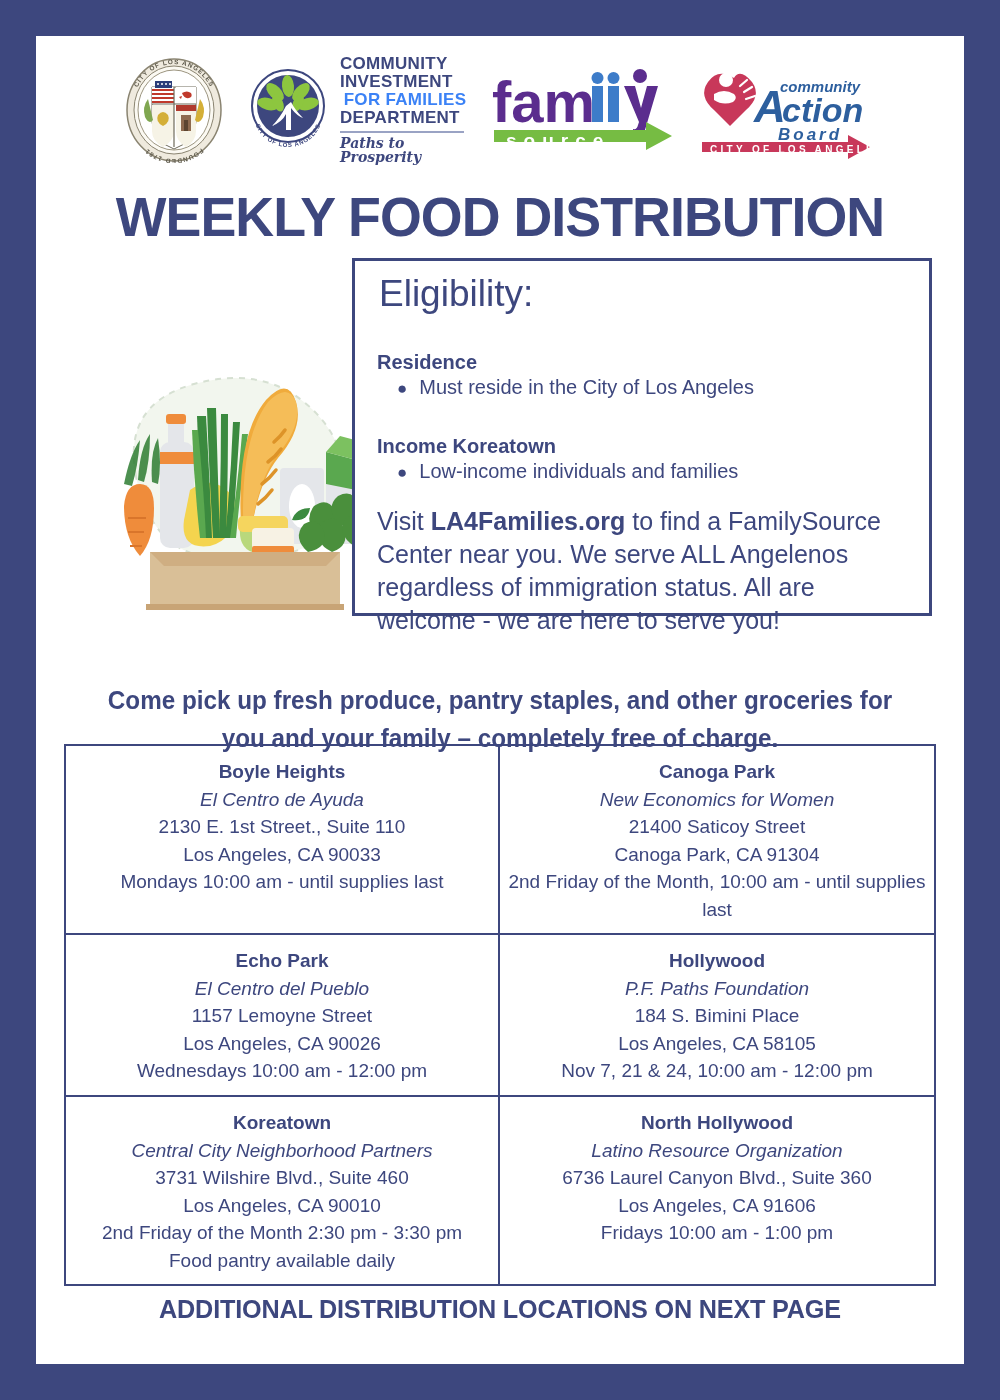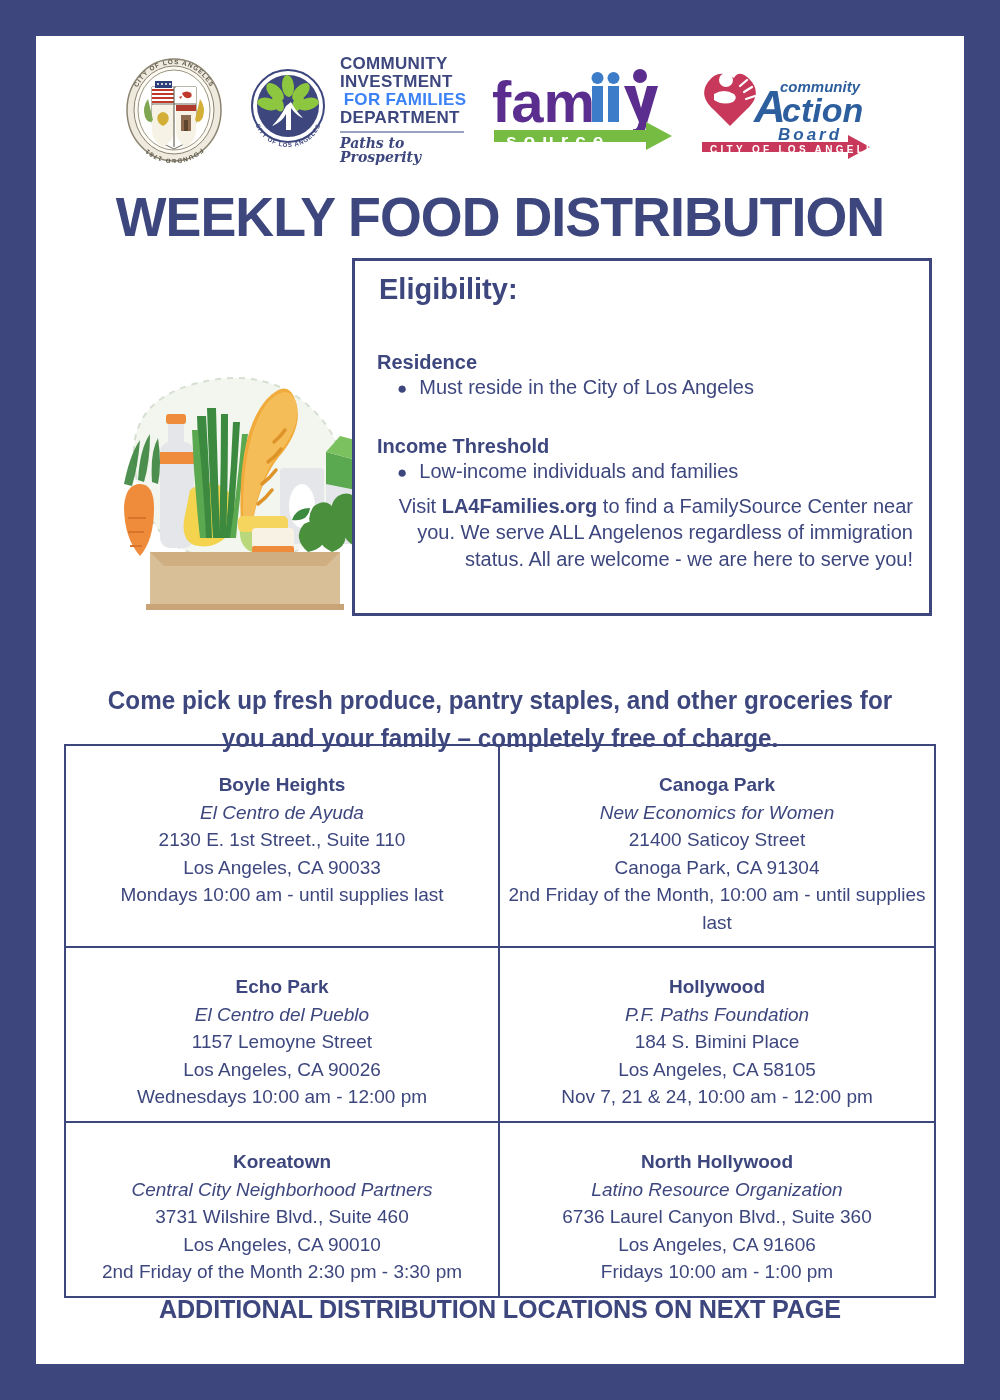--- a/index.html
+++ b/index.html
@@ -43,49 +43,49 @@
     transform:scaleX(.96);
   }
 
   
   .elig-box{
     position:absolute;left:316px;top:222px;width:580px;height:358px;
     border:3px solid #3d477e;box-sizing:border-box;background:#fff;
   }
   .elig-title{
     position:absolute;left:24px;top:12px;
-    color:#3d477e;font-size:29px;font-weight:700;
+    color:#3d477e;font-size:37px;font-weight:400;
   }
   .elig-body{position:absolute;left:22px;top:74px;width:536px;color:#3d477e;}
   .elig-h{font-size:20px;font-weight:bold;margin:16px 0 2px 0;}
   .elig-li{display:flex;font-size:20px;margin:0 0 0 20px;align-items:baseline;}
   .elig-li .dot{font-size:17px;line-height:1;margin-right:12px;}
   .elig-gap{height:20px;}
-  .elig-p{font-size:20px;text-align:right;line-height:1.32;margin-top:10px;}
+  .elig-p{font-size:25px;text-align:left;line-height:1.32;margin-top:22px;}
   .elig-p b{font-weight:bold;}
 
   
   .food{position:absolute;left:58px;top:320px;width:290px;height:262px;}
 
   
   .sub{
     position:absolute;left:44px;top:646px;width:840px;
     text-align:center;color:#3d477e;font-weight:bold;
     font-size:25px;line-height:1.5;transform:scaleX(.97);
   }
 
   
   .table{
     position:absolute;left:28px;top:708px;width:872px;
     border:2px solid #3d477e;border-right-width:2px;border-bottom-width:2px;
     box-sizing:border-box;display:grid;grid-template-columns:1fr 1fr;
   }
   .cell{
     border-right:2px solid #3d477e;border-bottom:2px solid #3d477e;
-    box-sizing:border-box;padding:25px 6px 10px 6px;text-align:center;color:#3d477e;
+    box-sizing:border-box;padding:12px 6px 10px 6px;text-align:center;color:#3d477e;
   }
   .cell:nth-child(2n){border-right:none;}
   .cell.lastrow{border-bottom:none;}
   .c-name{font-size:19px;font-weight:bold;line-height:1.45;}
   .c-org{font-size:19px;font-style:italic;line-height:1.45;}
   .c-line{font-size:19px;line-height:1.45;}
 
   
   .footer{
     position:absolute;left:0;top:1258px;width:928px;text-align:center;
@@ -284,21 +284,21 @@
     <div class="elig-body">
 
       <div class="elig-h">Residence</div>
       <div class="elig-li">
         <span class="dot">●</span>
         <span>Must reside in the City of Los Angeles</span>
       </div>
 
       <div class="elig-gap"></div>
 
-      <div class="elig-h">Income Threshold</div>
+      <div class="elig-h">Income Koreatown</div>
       <div class="elig-li">
         <span class="dot">●</span>
         <span>Low-income individuals and families</span>
       </div>
 
       <div class="elig-p">
         <span>Visit </span><b>LA4Families.org</b><span> to find a FamilySource Center near you. We serve ALL Angelenos regardless of immigration status. All are welcome - we are here to serve you!</span>
       </div>
     </div>
   </div>
@@ -338,20 +338,21 @@
       <div class="c-line">Los Angeles, CA 58105</div>
       <div class="c-line">Nov 7, 21 &amp; 24, 10:00 am - 12:00 pm</div>
     </div>
 
     <div class="cell lastrow">
       <div class="c-name">Koreatown</div>
       <div class="c-org">Central City Neighborhood Partners</div>
       <div class="c-line">3731 Wilshire Blvd., Suite 460</div>
       <div class="c-line">Los Angeles, CA 90010</div>
       <div class="c-line">2nd Friday of the Month 2:30 pm - 3:30 pm</div>
+      <div class="c-line">Food pantry available daily</div>
     </div>
 
     <div class="cell lastrow">
       <div class="c-name">North Hollywood</div>
       <div class="c-org">Latino Resource Organization</div>
       <div class="c-line">6736 Laurel Canyon Blvd., Suite 360</div>
       <div class="c-line">Los Angeles, CA 91606</div>
       <div class="c-line">Fridays 10:00 am - 1:00 pm</div>
     </div>
   </div>

